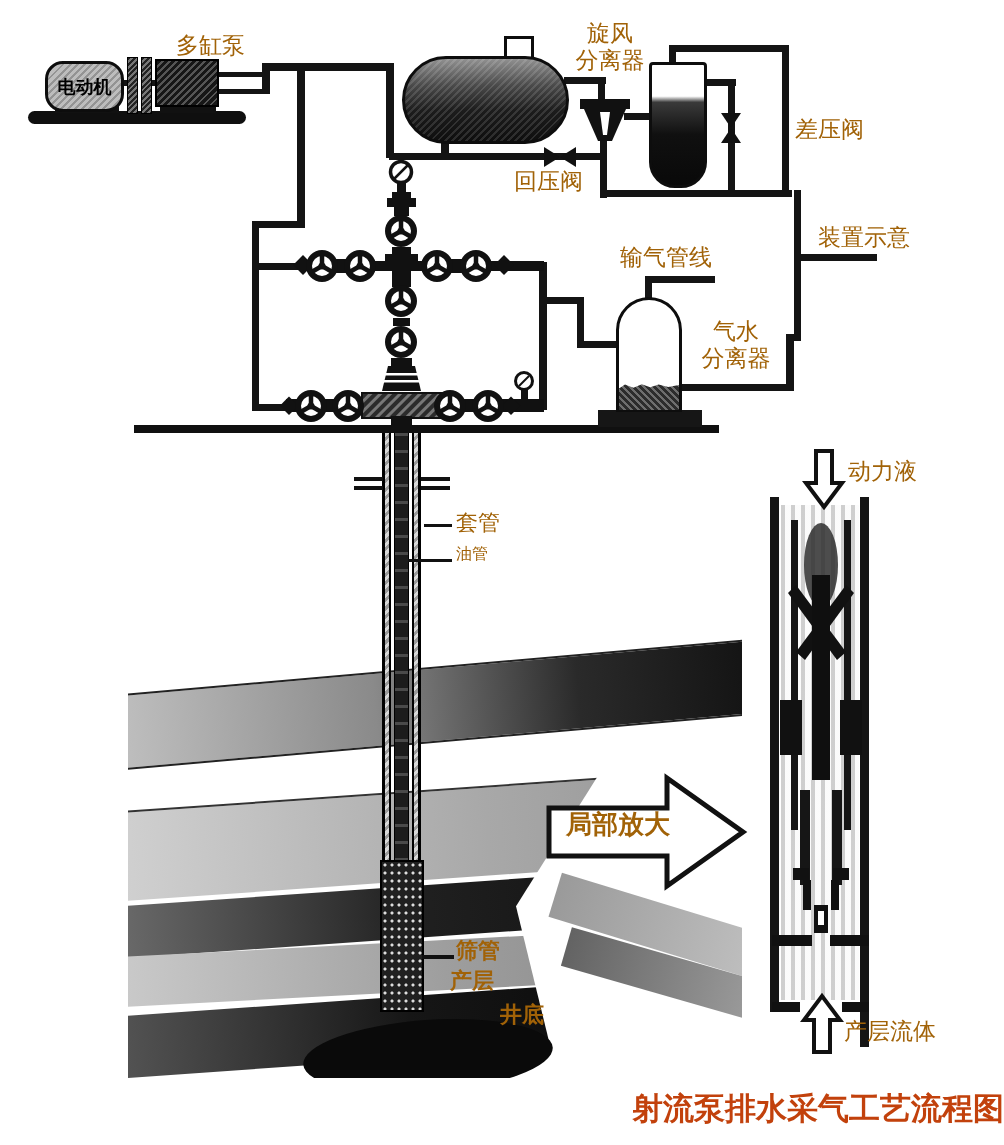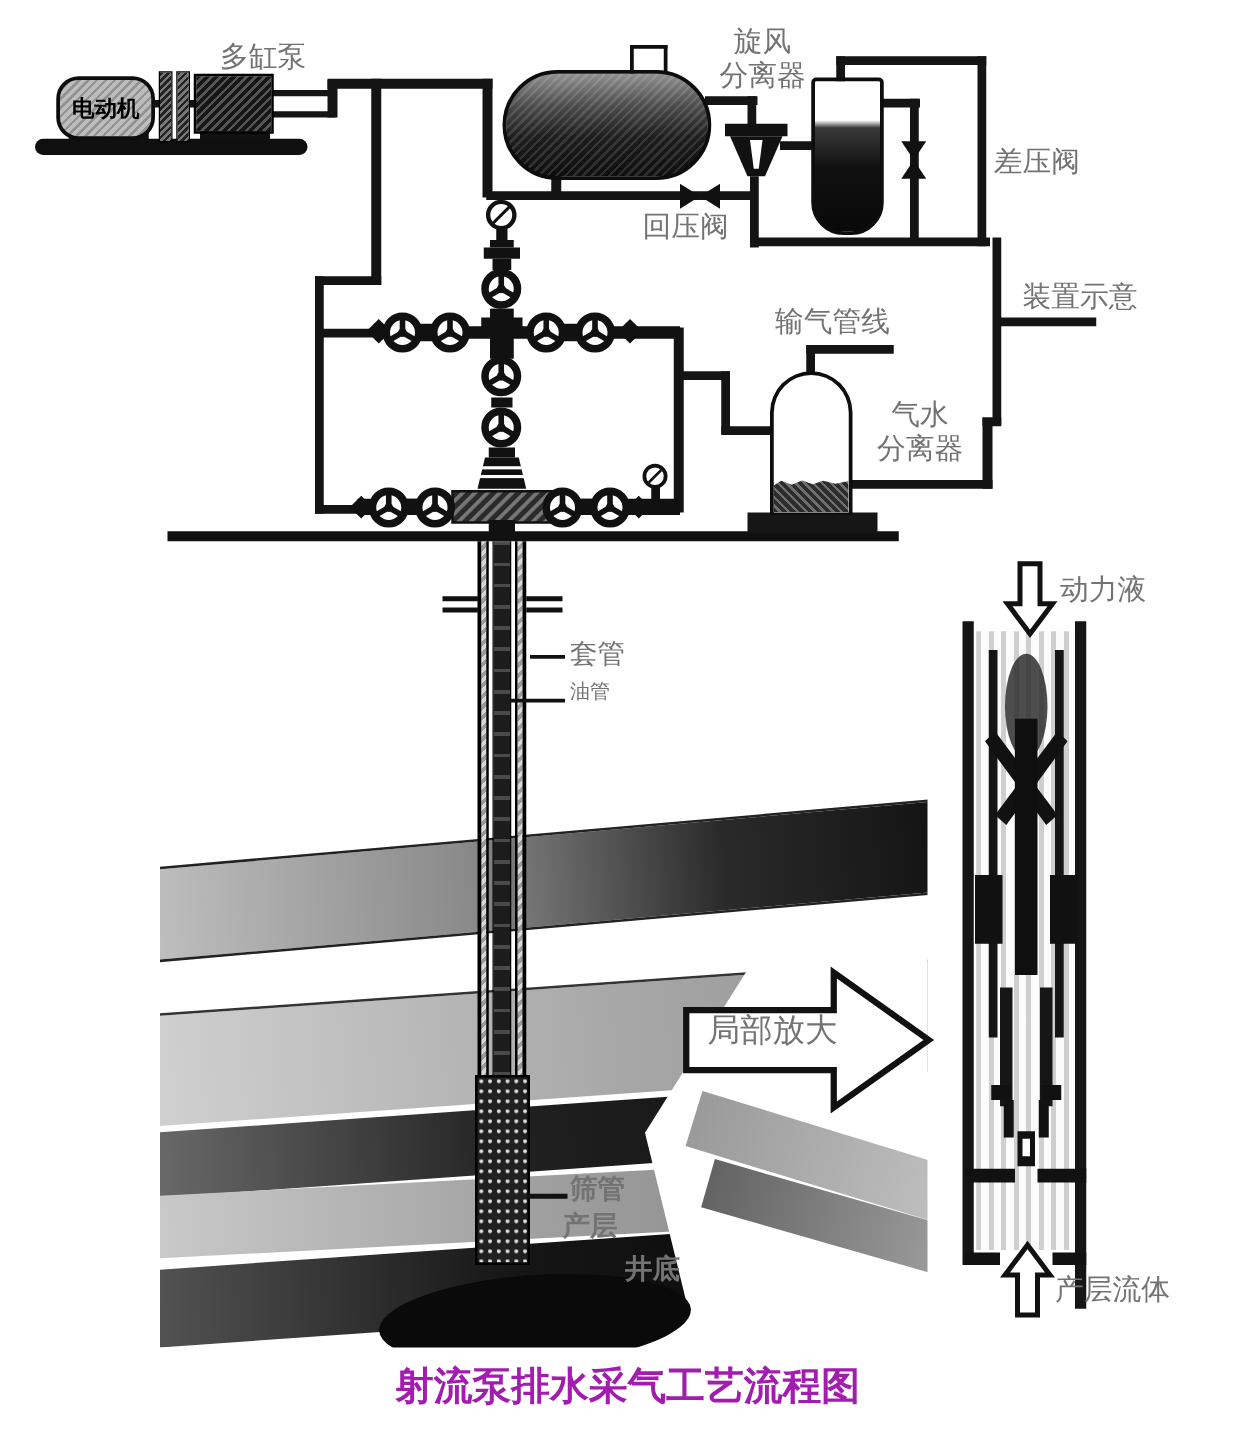--- a/index.html
+++ b/index.html
@@ -1,20 +1,20 @@
 <!DOCTYPE html>
 <html><head>
 <meta charset="utf-8">
 <style>
   html,body{margin:0;padding:0;background:#fff;}
   #canvas{position:relative;width:1004px;height:1145px;background:#fff;overflow:hidden;
           font-family:"Liberation Serif","DejaVu Serif",serif;}
   .abs{position:absolute;}
   .pipe{position:absolute;background:#141414;z-index:30;}
-  .lbl{position:absolute;font-size:23px;color:#737373;white-space:nowrap;z-index:60;line-height:1.18;}
+  .lbl{position:absolute;font-size:23px;color:#a16207;white-space:nowrap;z-index:60;line-height:1.18;}
   .lbl.center{text-align:center;}
   .vessel{position:absolute;box-sizing:border-box;z-index:40;}
   
   #buffer-tank{left:402px;top:56px;width:167px;height:88px;border:3px solid #0d0d0d;border-radius:44px;
     background:
       repeating-linear-gradient(135deg, rgba(255,255,255,.12) 0 2px, rgba(0,0,0,0) 2px 5px),
       linear-gradient(180deg,#909090 0%,#4a4a4a 32%,#1d1d1d 62%,#0e0e0e 100%);}
   #tank-nozzle{left:504px;top:36px;width:30px;height:23px;background:#fff;border:3px solid #0d0d0d;border-bottom:none;z-index:39;}
   
   #cyclone-vessel{left:649px;top:62px;width:58px;height:126px;border:3px solid #0d0d0d;border-radius:4px 4px 26px 26px;
@@ -50,22 +50,22 @@
   .collar-tick{position:absolute;height:4px;width:29px;background:#111;z-index:23;}
   .leader{position:absolute;height:3px;background:#111;z-index:55;}
   
   #strata{left:128px;top:628px;width:614px;height:450px;overflow:hidden;z-index:10;}
   .band{position:absolute;}
   
   .wall{position:absolute;width:9px;background:#151515;z-index:40;}
   #detail-streaks{left:781px;top:505px;width:78px;height:495px;z-index:15;opacity:.4;
     background:repeating-linear-gradient(90deg,rgba(70,70,70,.65) 0 4px,rgba(220,220,220,.25) 4px 10px);}
   .arrow-svg{position:absolute;z-index:50;}
-  #title{position:absolute;left:0;top:1088px;width:1004px;text-align:center;
-    font-family:"Liberation Sans","DejaVu Sans",sans-serif;font-weight:bold;font-size:31px;color:#a21caf;z-index:60;}
+  #title{position:absolute;left:0;top:1088px;width:1004px;text-align:right;
+    font-family:"Liberation Sans","DejaVu Sans",sans-serif;font-weight:bold;font-size:31px;color:#c2410c;z-index:60;}
   svg{overflow:visible;}
 </style>
 </head>
 <body>
 
 <div id="canvas">
 
   <div id="strata" class="abs">
     <div class="band" style="left:-25px;top:38px;width:680px;height:72px;transform:rotate(-5deg);background:linear-gradient(90deg,#c2c2c2,#8a8a8a 40%,#2a2a2a 70%,#141414 95%);border-top:2px solid #222;border-bottom:2px solid #222;"></div>
     <div class="band" style="left:-25px;top:160px;width:700px;height:88px;transform:rotate(-4deg);background:linear-gradient(90deg,#d2d2d2,#a8a8a8 55%,#8f8f8f);border-top:2px solid #333;"></div>
@@ -275,21 +275,21 @@
   <div class="lbl" style="left:620px;top:244px;">输气管线</div>
   <div class="lbl center" style="left:696px;top:318px;width:80px;">
     <div>气水</div>
     <div>分离器</div>
   </div>
   <div class="leader" style="left:424px;top:524px;width:28px;"></div>
   <div class="lbl" style="left:456px;top:510px;font-size:22px;">套管</div>
   <div class="leader" style="left:408px;top:559px;width:44px;"></div>
   <div class="lbl" style="left:456px;top:545px;font-size:16px;">油管</div>
   <div class="lbl" style="left:848px;top:458px;">动力液</div>
-  <div class="lbl" style="left:566px;top:810px;font-size:26px;font-weight:normal;z-index:46;">局部放大</div>
+  <div class="lbl" style="left:566px;top:810px;font-size:26px;font-weight:bold;z-index:46;">局部放大</div>
   <div class="leader" style="left:422px;top:955px;width:32px;height:4px;"></div>
   <div class="lbl" style="left:456px;top:938px;font-size:22px;font-weight:bold;">筛管</div>
   <div class="lbl" style="left:450px;top:968px;font-size:22px;font-weight:bold;">产层</div>
   <div class="lbl" style="left:500px;top:1002px;font-size:22px;font-weight:bold;">井底</div>
   <div class="lbl" style="left:844px;top:1018px;">产层流体</div>
 
   <div id="title">射流泵排水采气工艺流程图</div>
 </div>
 
 </body></html>

